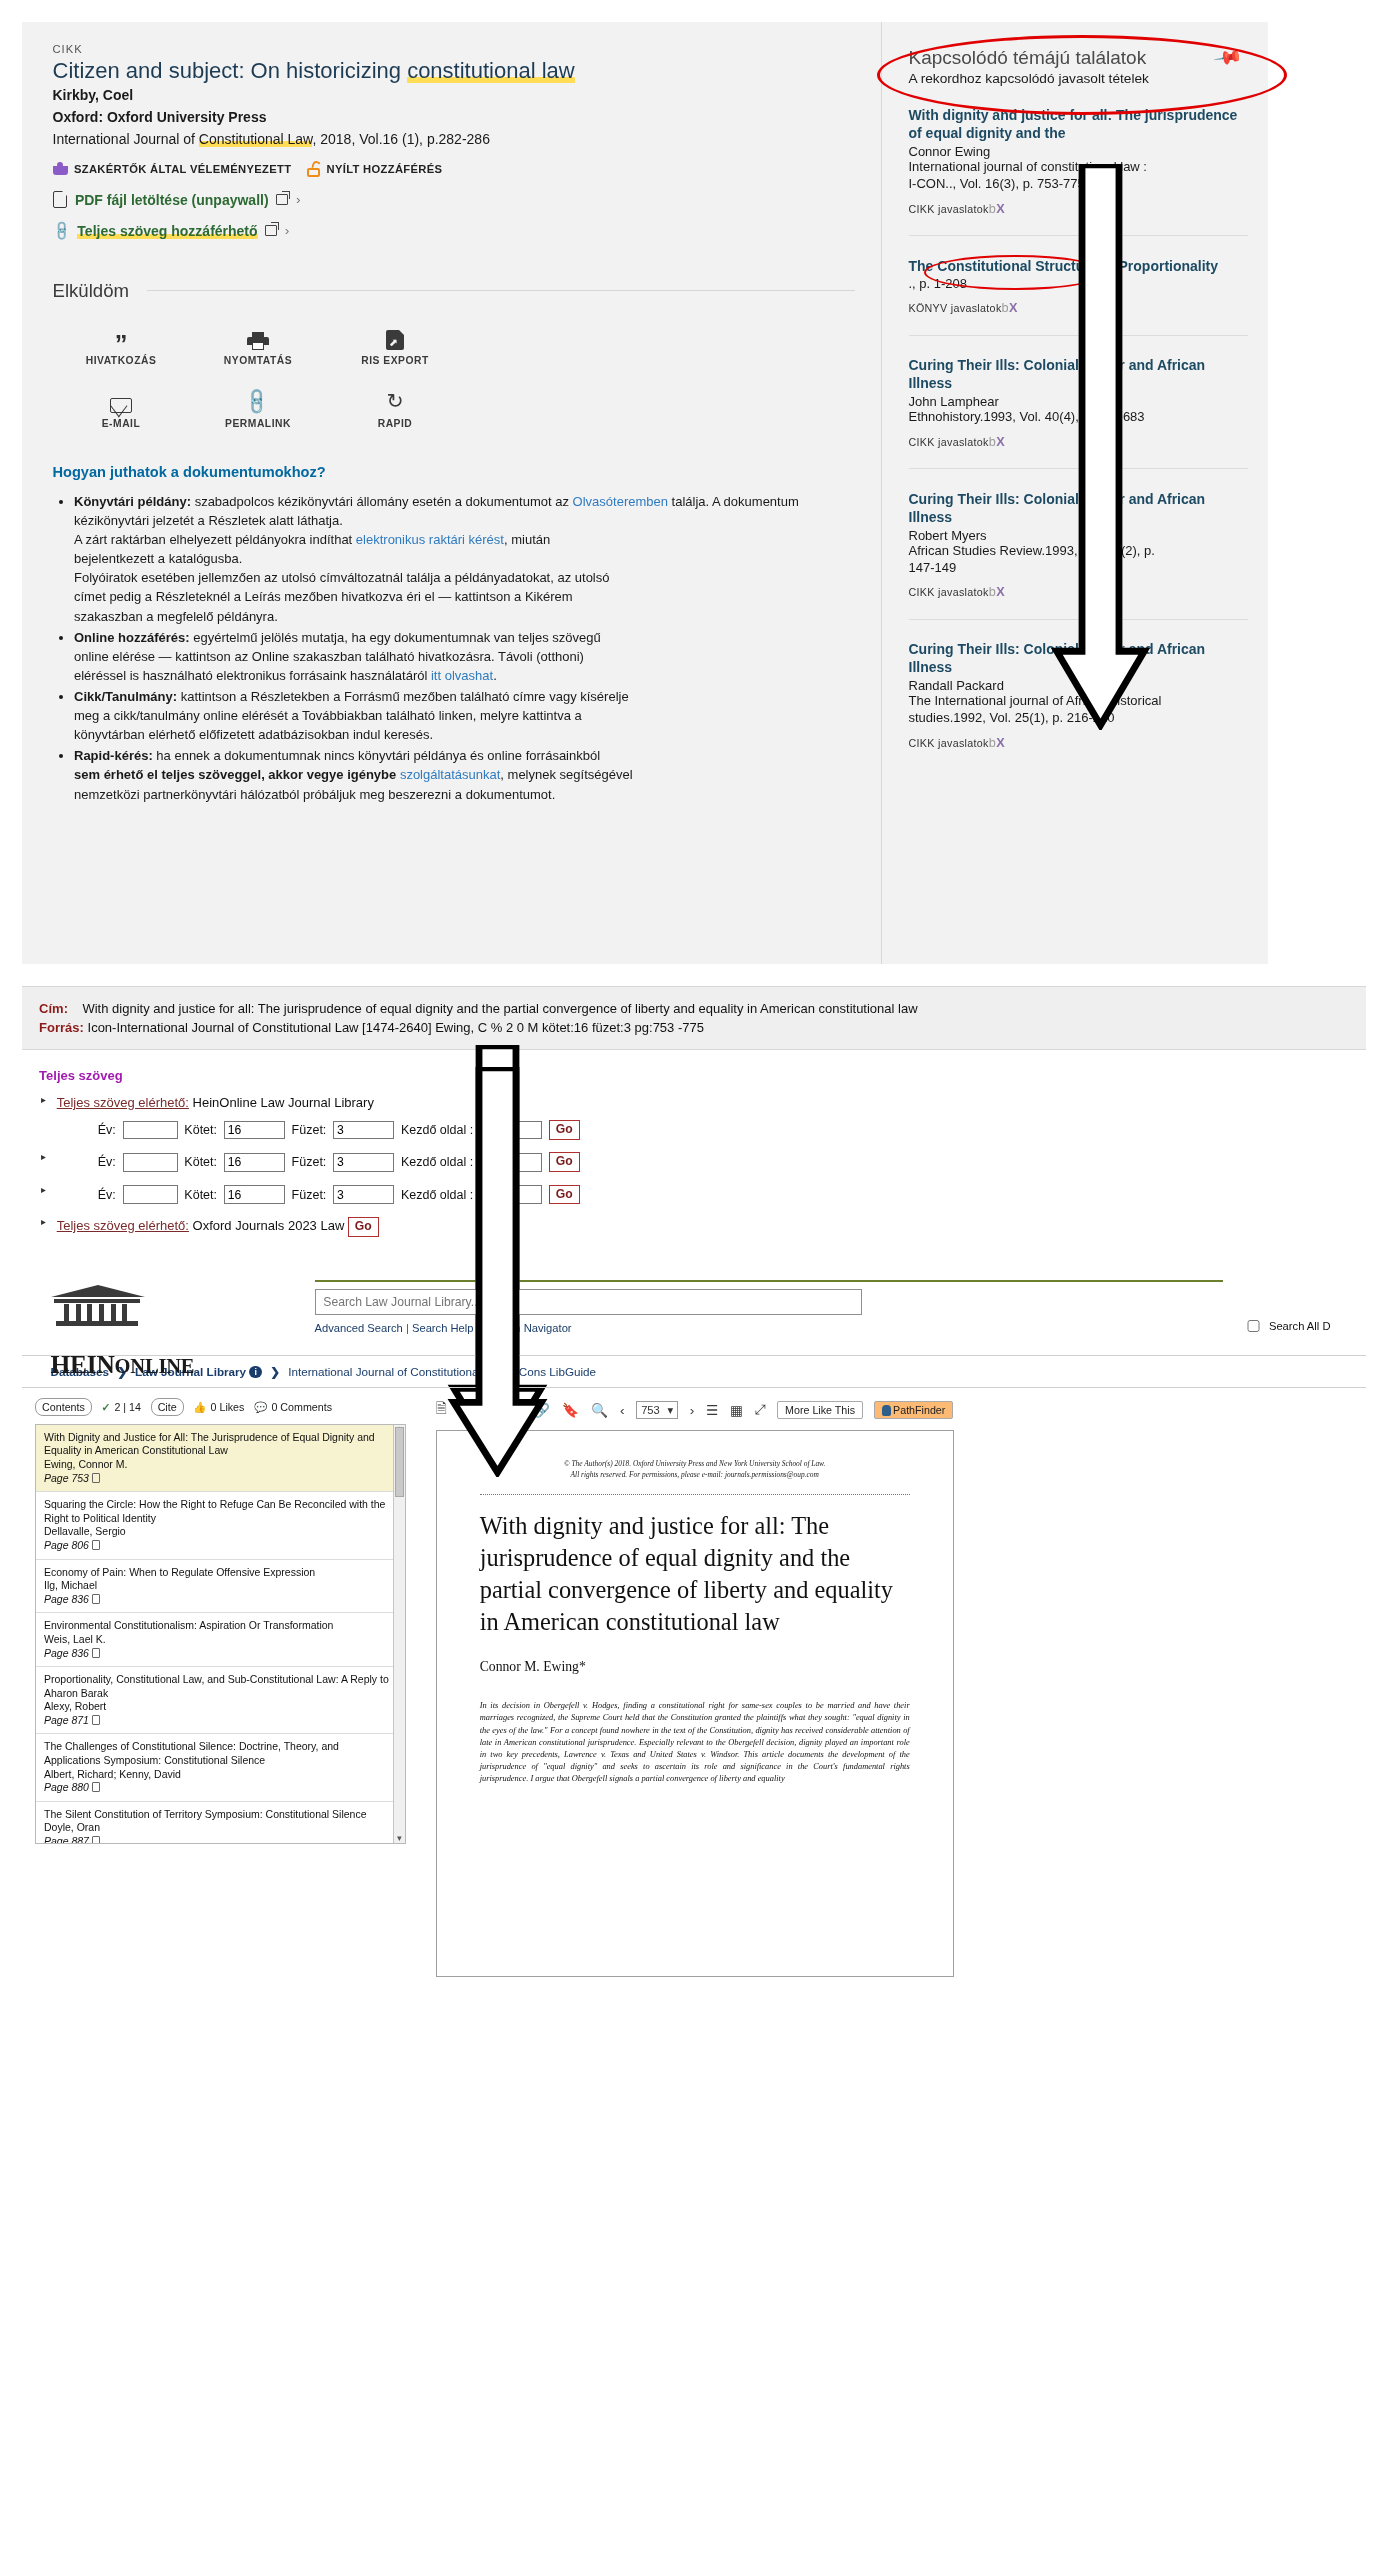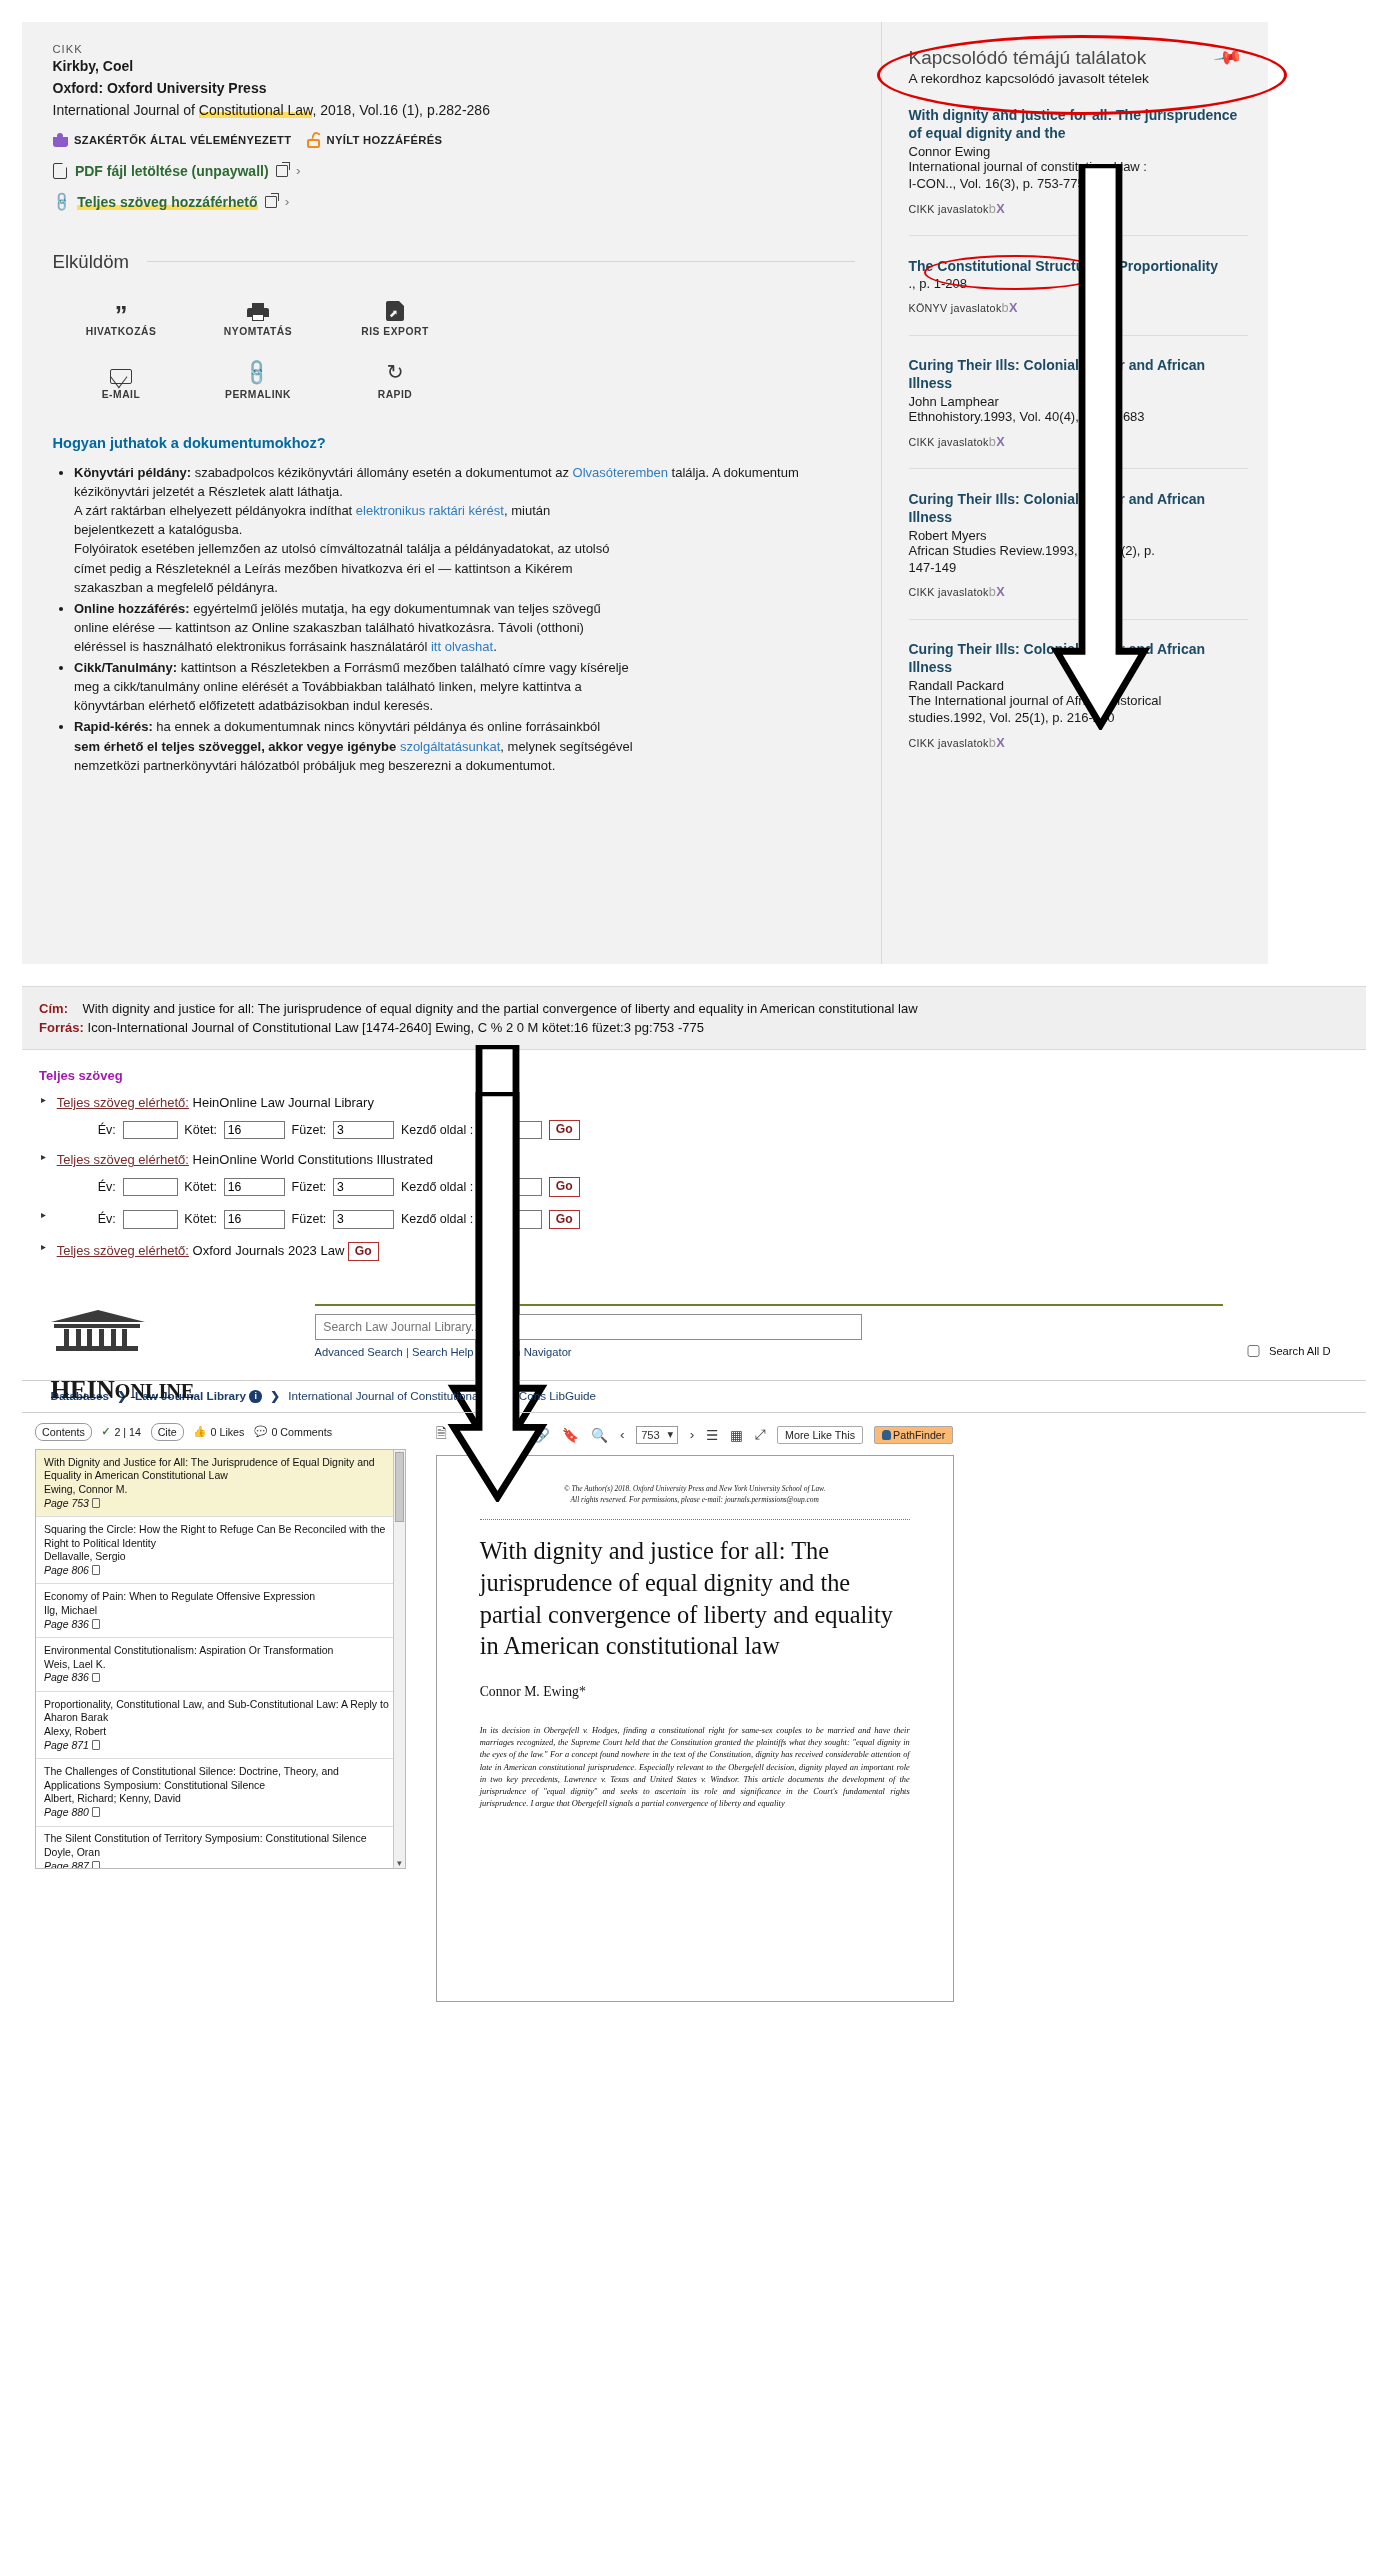--- a/index.html
+++ b/index.html
@@ -209,20 +209,21 @@
 </head>
 <body>
 
 <div class="page">
 
   <div class="primo">
     <div class="primo-inner">
 
       <div class="primo-left">
         <div class="kicker">CIKK</div>
+        <div class="rec-title"><span>Citizen and subject: On historicizing </span><span class="hl">constitutional law</span></div>
         <div class="rec-line">Kirkby, Coel</div>
         <div class="rec-line">Oxford: Oxford University Press</div>
         <div class="rec-line norm"><span>International Journal of </span><span class="hl">Constitutional Law</span><span>, 2018, Vol.16 (1), p.282-286</span></div>
 
         <div class="badges">
           <div class="badge">
             <span class="ico-peer">
                 <b></b>
                 <i></i>
               </span>
@@ -385,21 +386,20 @@
               <label>Kötet:</label>
               <input type="text" class="i-kot" value="16" style="">
               <label>Füzet:</label>
               <input type="text" class="i-fuz" value="3" style="">
               <label>Kezdő oldal :</label>
               <input type="text" class="i-kez" value="753" style="">
               <button class="go">Go</button>
             </div>
           </div>
           <div class="sfx-row">
-            <div class="line"><a>Teljes szöveg elérhető:</a><span> HeinOnline World Constitutions Illustrated</span></div>
             <div class="sfx-fields">
               <label>Év:</label>
               <input type="text" class="i-ev" style="">
               <label>Kötet:</label>
               <input type="text" class="i-kot" value="16" style="">
               <label>Füzet:</label>
               <input type="text" class="i-fuz" value="3" style="">
               <label>Kezdő oldal :</label>
               <input type="text" class="i-kez" value="753" style="">
               <button class="go">Go</button>

